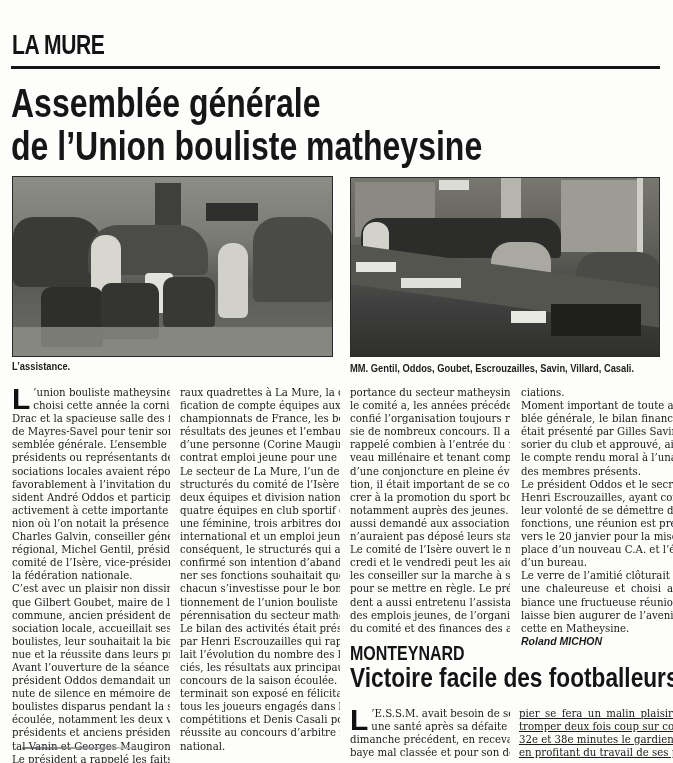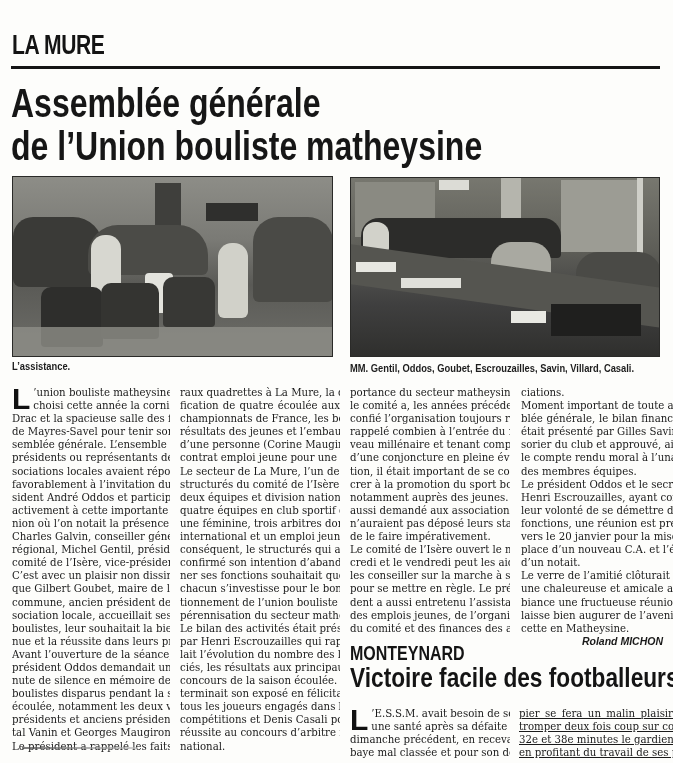--- a/index.html
+++ b/index.html
@@ -49,21 +49,21 @@
   #col2 { left: 180px; top: 386px; width: 160px; }
   #col3 { left: 350px; top: 386px; width: 160px; }
   #col4 { left: 521px; top: 386px; width: 152px; overflow: hidden; }
 
   .dropcap {
     float: left; font-family: "Liberation Sans", sans-serif; font-weight: 700;
     font-size: 30px; line-height: 24px; margin: 1px 3px 0 0; color: #111;
   }
   .signature {
     font-family: "Liberation Sans", sans-serif; font-weight: 700; font-style: italic;
-    font-size: 10.5px; text-align: right; display: block; padding-right: 10px;
+    font-size: 10.5px; text-align: left; display: block; padding-right: 10px;
   }
 
   .section2-title {
     position: absolute; left: 350px; top: 642px;
     font-family: "Liberation Sans", sans-serif; font-weight: 700;
     font-size: 20px; line-height: 22px; color: #141414;
     transform: scaleX(0.80); transform-origin: left; white-space: nowrap;
   }
   .headline2 {
     position: absolute; left: 350px; top: 662px;
@@ -134,40 +134,41 @@
       <span class="line">semblée générale. L’ensemble des</span>
       <span class="line">présidents ou représentants des as-</span>
       <span class="line">sociations locales avaient répondu</span>
       <span class="line">favorablement à l’invitation du pré-</span>
       <span class="line">sident André Oddos et participaient</span>
       <span class="line">activement à cette importante réu-</span>
       <span class="line">nion où l’on notait la présence de</span>
       <span class="line">Charles Galvin, conseiller général et</span>
       <span class="line">régional, Michel Gentil, président du</span>
       <span class="line">comité de l’Isère, vice-président de</span>
+      <span class="line last">la fédération nationale.</span>
       <span class="line">C’est avec un plaisir non dissimulé</span>
       <span class="line">que Gilbert Goubet, maire de la</span>
       <span class="line">commune, ancien président de l’as-</span>
       <span class="line">sociation locale, accueillait ses amis</span>
       <span class="line">boulistes, leur souhaitait la bienve-</span>
       <span class="line">nue et la réussite dans leurs projets.</span>
       <span class="line">Avant l’ouverture de la séance, le</span>
       <span class="line">président Oddos demandait une mi-</span>
       <span class="line">nute de silence en mémoire des</span>
       <span class="line">boulistes disparus pendant la saison</span>
       <span class="line">écoulée, notamment les deux vice-</span>
       <span class="line">présidents et anciens présidents Vi-</span>
       <span class="line last">tal Vanin et Georges Maugiron.</span>
       <span class="line">Le président a rappelé les faits</span>
     </div>
 </div>
 <div id="col2" class="col">
     <div class="lines">
       <span class="line">raux quadrettes à La Mure, la quali-</span>
-      <span class="line">fication de quatre écoulée aux</span>
+      <span class="line">fication de compte équipes aux</span>
       <span class="line">championnats de France, les bons</span>
       <span class="line">résultats des jeunes et l’embauche</span>
       <span class="line">d’une personne (Corine Maugiron en</span>
       <span class="line">contrat emploi jeune pour une durée</span>
       <span class="line">Le secteur de La Mure, l’un des plus</span>
       <span class="line">structurés du comité de l’Isère avec</span>
       <span class="line">deux équipes et division nationale,</span>
       <span class="line">quatre équipes en club sportif dont</span>
       <span class="line">une féminine, trois arbitres dont un</span>
       <span class="line">international et un emploi jeune, par</span>
@@ -187,56 +188,56 @@
       <span class="line">compétitions et Denis Casali pour sa</span>
       <span class="line">réussite au concours d’arbitre inter-</span>
       <span class="line last">national.</span>
     </div>
   </div>
 <div id="col3" class="col">
     <div class="lines">
       <span class="line">portance du secteur matheysin à qui</span>
       <span class="line">le comité a, les années précédentes,</span>
       <span class="line">confié l’organisation toujours réus-</span>
+      <span class="line">sie de nombreux concours. Il a</span>
       <span class="line">rappelé combien à l’entrée du nou-</span>
       <span class="line">veau millénaire et tenant compte</span>
       <span class="line">d’une conjoncture en pleine évolu-</span>
       <span class="line">tion, il était important de se consa-</span>
       <span class="line">crer à la promotion du sport boules,</span>
       <span class="line">notamment auprès des jeunes. Il a</span>
       <span class="line">aussi demandé aux associations, qui</span>
       <span class="line">n’auraient pas déposé leurs statuts,</span>
-      <span class="line last">de le faire impérativement.</span>
       <span class="line">Le comité de l’Isère ouvert le mer-</span>
       <span class="line">credi et le vendredi peut les aider ou</span>
       <span class="line">les conseiller sur la marche à suivre</span>
       <span class="line">pour se mettre en règle. Le prési-</span>
       <span class="line">dent a aussi entretenu l’assistance</span>
       <span class="line">des emplois jeunes, de l’organisation</span>
       <span class="line last">du comité et des finances des asso-</span>
     </div>
   </div>
 <div id="col4" class="col">
   <div class="lines">
       <span class="line last">ciations.</span>
       <span class="line">Moment important de toute asse</span>
       <span class="line">blée générale, le bilan financ</span>
       <span class="line">était présenté par Gilles Savin, t</span>
       <span class="line">sorier du club et approuvé, ainsi q</span>
       <span class="line">le compte rendu moral à l’unanim</span>
-      <span class="line last">des membres équipes.</span>
+      <span class="line last">des membres présents.</span>
       <span class="line">Le président Oddos et le secrétai</span>
       <span class="line">Henri Escrouzailles, ayant confir</span>
       <span class="line">leur volonté de se démettre de leu</span>
       <span class="line">fonctions, une réunion est prév</span>
       <span class="line">vers le 20 janvier pour la mise</span>
       <span class="line">place d’un nouveau C.A. et l’électi</span>
-      <span class="line last">d’un notait.</span>
+      <span class="line last">d’un bureau.</span>
       <span class="line">Le verre de l’amitié clôturait da</span>
-      <span class="line">une chaleureuse et amicale a</span>
+      <span class="line">une chaleureuse et choisi a</span>
       <span class="line">biance une fructueuse réunion q</span>
       <span class="line">laisse bien augurer de l’avenir d</span>
       <span class="line last">cette en Matheysine.</span>
     </div>
   <span class="signature">Roland MICHON</span>
 </div>
 
 <div class="bottom-smudge"></div>
 
 <div class="section2-title">MONTEYNARD</div>

